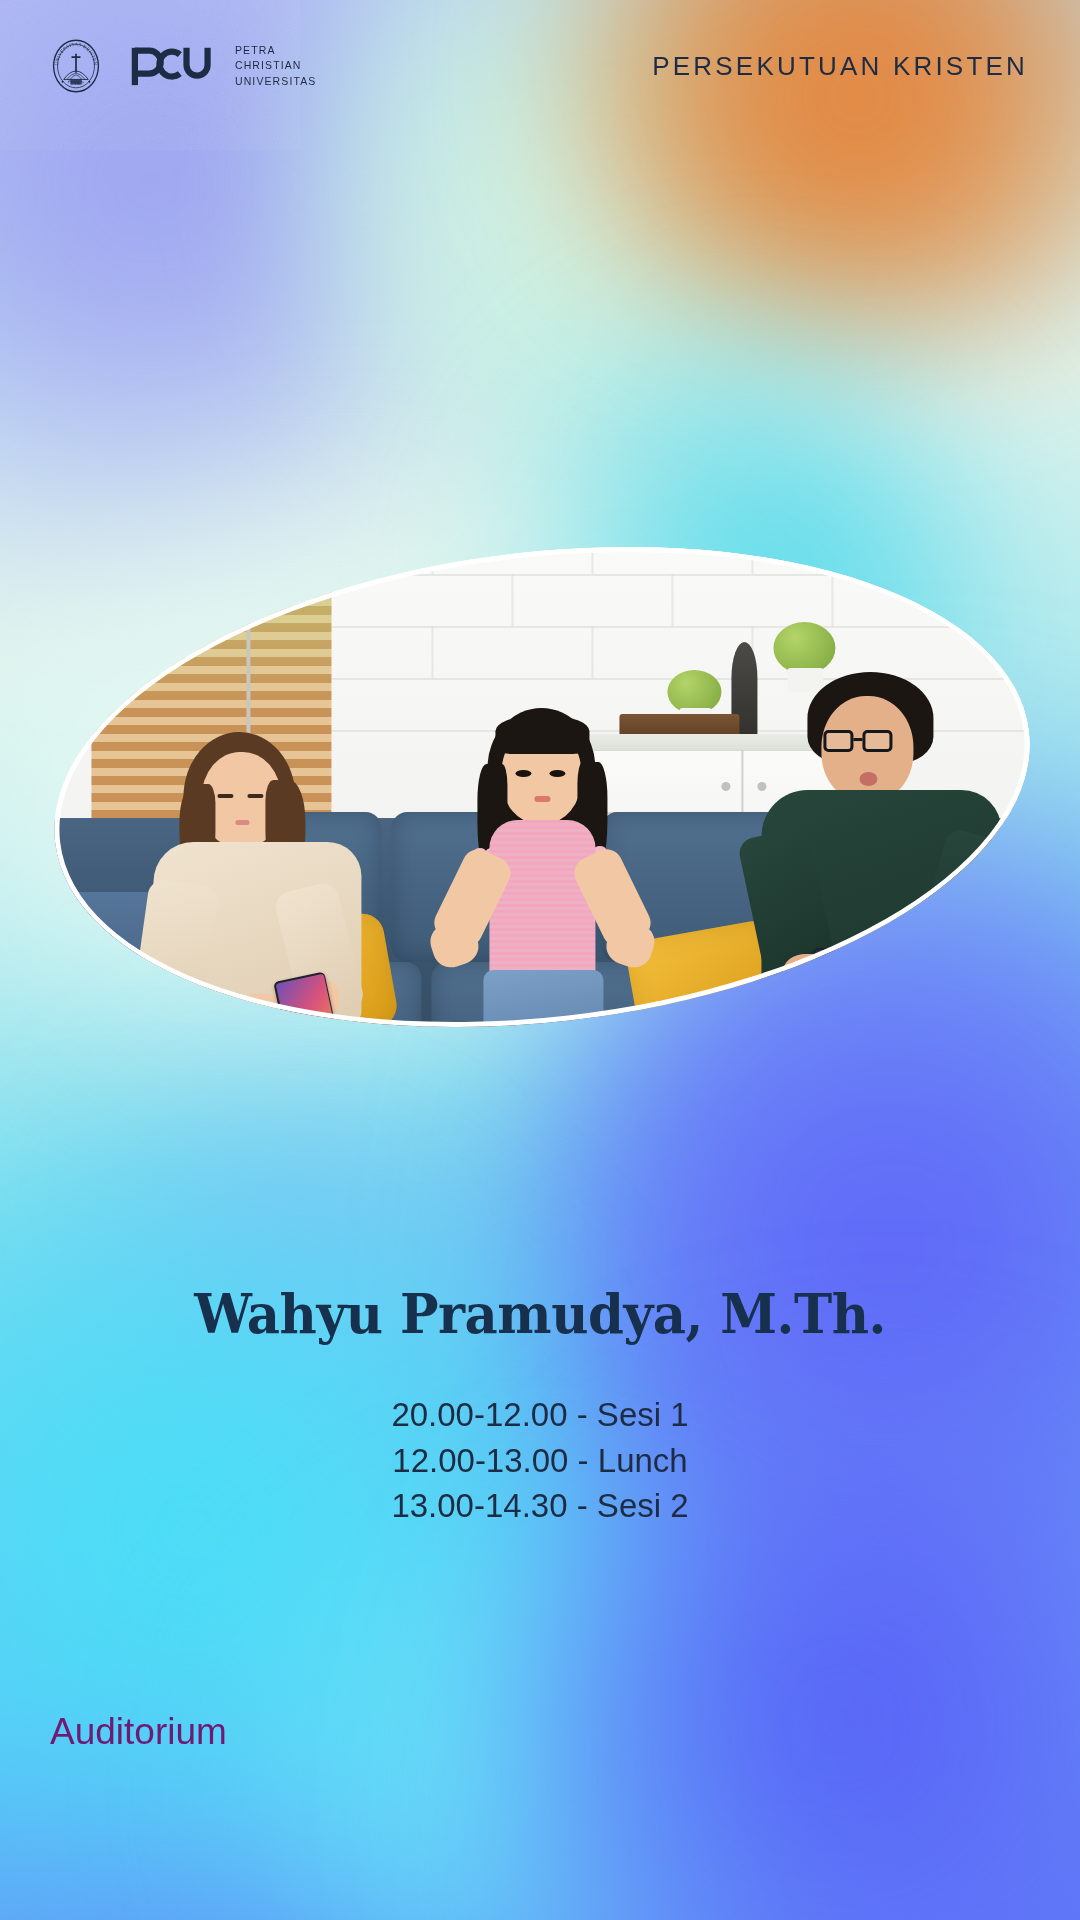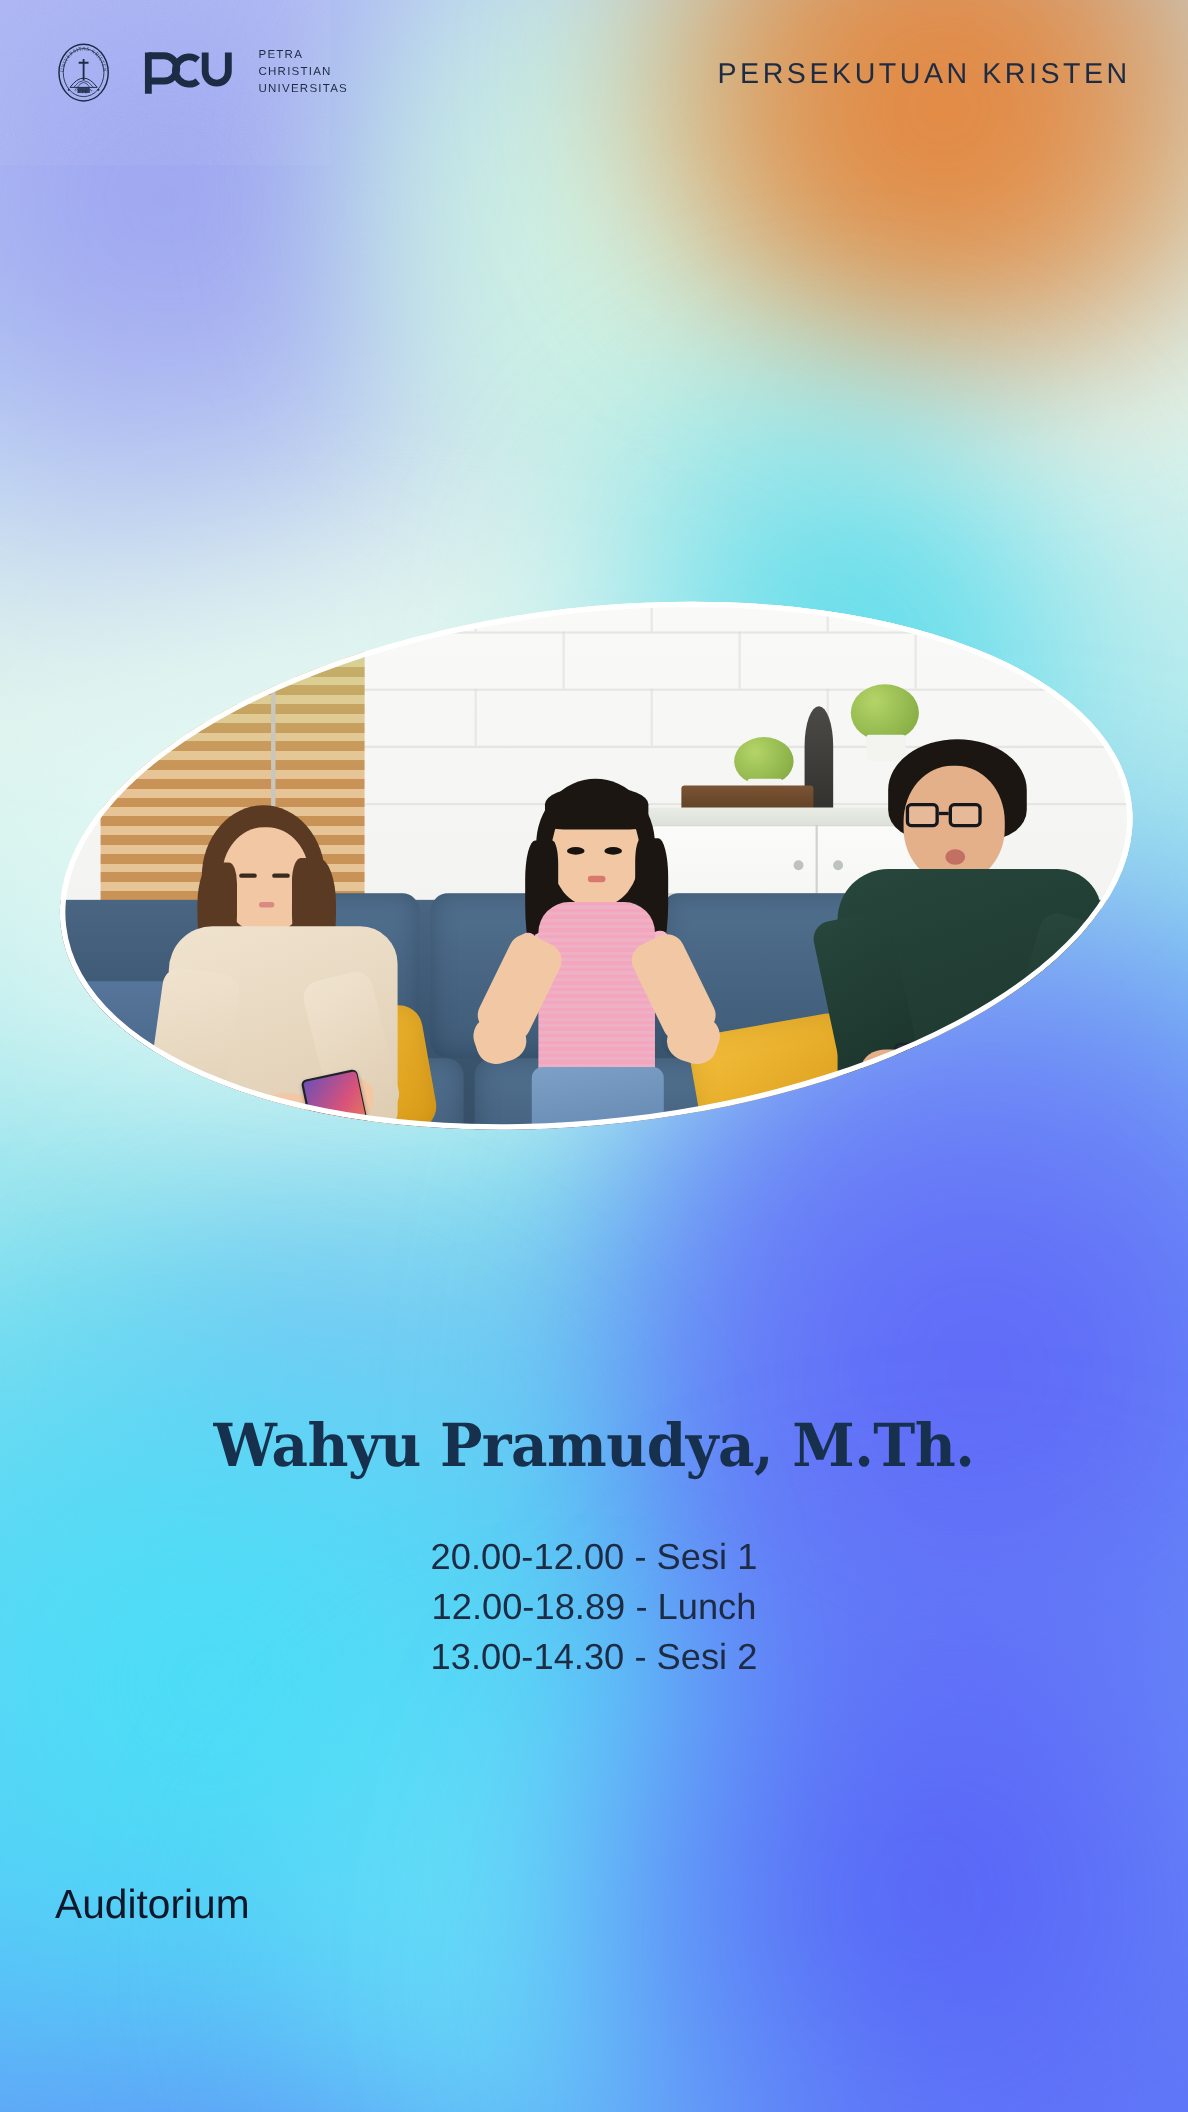--- a/index.html
+++ b/index.html
@@ -234,21 +234,21 @@
   
   .footer{
     position:absolute;left:0;right:0;bottom:0;height:400px;z-index:6;
     display:flex;align-items:flex-start;justify-content:space-between;
     padding:188px 52px 0 50px;
   }
   .date{
     color:#1d2c44;font-size:37px;line-height:1.28;font-weight:400;text-align:left;
   }
   .venue{
-    color:#0f172a;font-size:37px;line-height:1.28;font-weight:400;text-align:right;
+    color:#701a75;font-size:37px;line-height:1.28;font-weight:400;text-align:right;
   }
 </style>
 </head>
 <body>
 
 <div class="poster">
 
   <div class="bg-base"></div>
   <div class="blob blob-lavender"></div>
   <div class="blob blob-mint"></div>
@@ -444,21 +444,21 @@
         </div>
       </div>
       <div class="oval-ring"></div>
     </div>
   </div>
 
   <div class="speaker">Wahyu Pramudya, M.Th.</div>
 
   <div class="schedule">
     <span class="row">20.00-12.00 - Sesi 1</span>
-    <span class="row">12.00-18.89 - Lunch</span>
+    <span class="row">12.00-13.00 - Lunch</span>
     <span class="row">13.00-14.30 - Sesi 2</span>
   </div>
 
   <div class="footer">
     <div class="venue">
       <div>Auditorium</div>
     </div>
   </div>
 
 </div>

